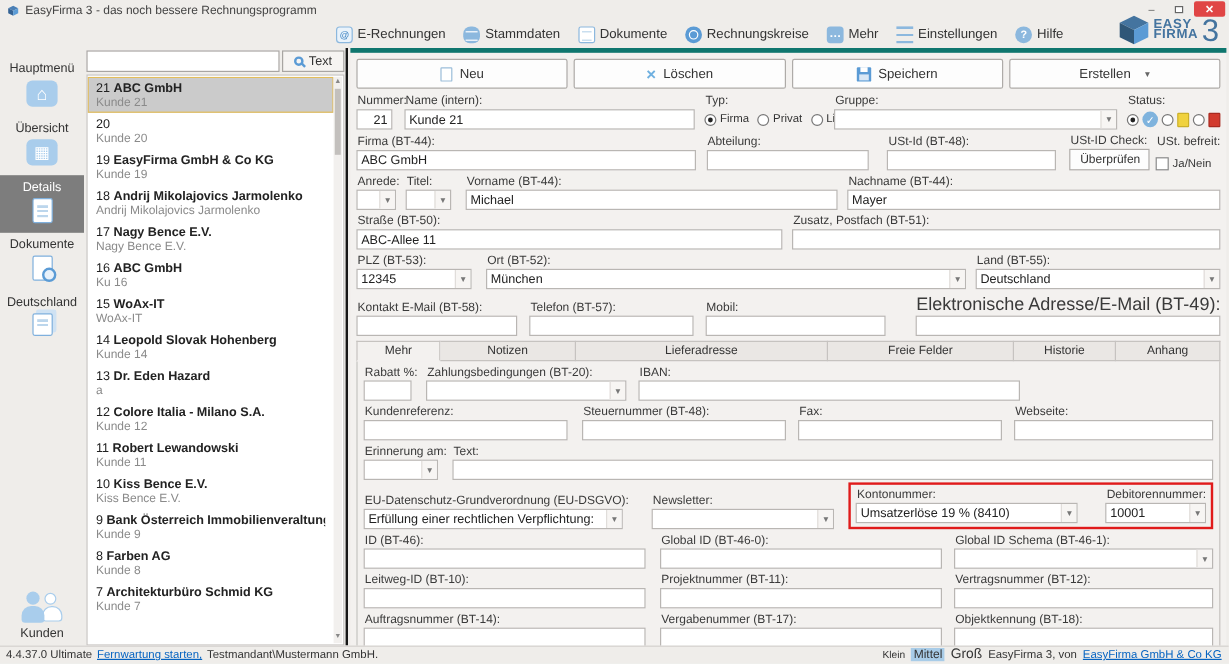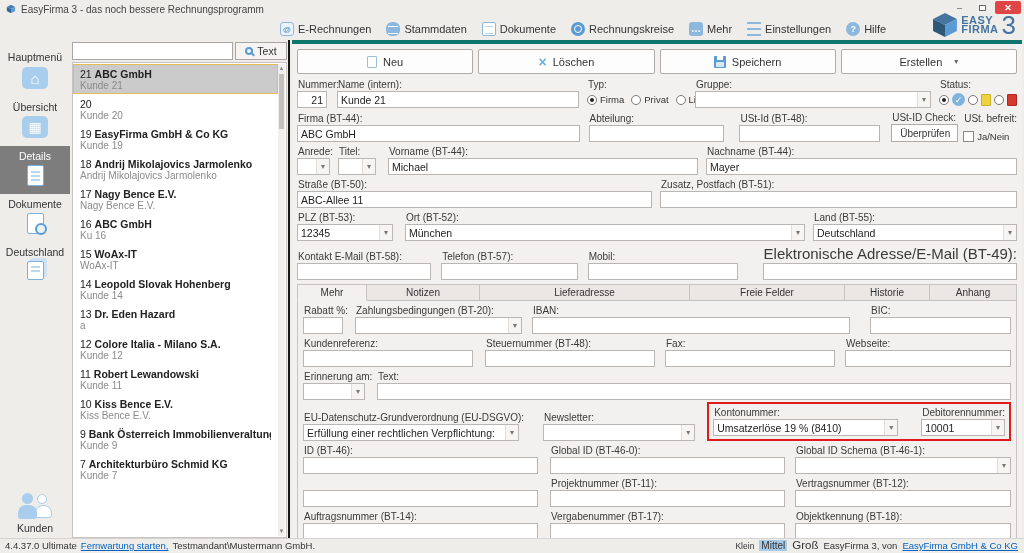--- a/index.html
+++ b/index.html
@@ -300,20 +300,24 @@
         <div class="citem">
           <div class="cname"><span>10</span> <b>Kiss Bence E.V.</b></div>
           <div class="csub">Kiss Bence E.V.</div>
         </div>
 
         <div class="citem">
           <div class="cname"><span>9</span> <b>Bank Österreich Immobilienveraltung GmbH</b></div>
           <div class="csub">Kunde 9</div>
         </div>
 
+        <div class="citem">
+          <div class="cname"><span>8</span> <b>Farben AG</b></div>
+          <div class="csub">Kunde 8</div>
+        </div>
 
         <div class="citem">
           <div class="cname"><span>7</span> <b>Architekturbüro Schmid KG</b></div>
           <div class="csub">Kunde 7</div>
         </div>
 
       </div>
     <div class="vscroll">
       <div class="varr" style="top:0">▲</div>
       <div class="thumb"></div>
@@ -510,24 +514,20 @@
         <div class="flabel">Zahlungsbedingungen (BT-20):</div>
         <div class="select">
             <span class="selval"></span>
             <span class="selarr">▾</span>
           </div>
       </div>
       <div class="fld" style="width:318px; margin-right:20px">
         <div class="flabel">IBAN:</div>
         <input class="finput" value="" style="">
       </div>
-      <div class="fld" style="flex:1">
-        <div class="flabel">BIC:</div>
-        <input class="finput" value="" style="">
-      </div>
     </div>
 
     <div class="frow">
       <div class="fld" style="width:170px; margin-right:12px">
         <div class="flabel">Kundenreferenz:</div>
         <input class="finput" value="" style="">
       </div>
       <div class="fld" style="width:170px; margin-right:10px">
         <div class="flabel">Steuernummer (BT-48):</div>
         <input class="finput" value="" style="">
@@ -602,20 +602,21 @@
         <div class="flabel">Global ID Schema (BT-46-1):</div>
         <div class="select">
             <span class="selval"></span>
             <span class="selarr">▾</span>
           </div>
       </div>
     </div>
 
     <div class="frow">
       <div class="fld" style="width:235px; margin-right:12px">
+        <div class="flabel">Leitweg-ID (BT-10):</div>
         <input class="finput" value="" style="">
       </div>
       <div class="fld" style="width:235px; margin-right:10px">
         <div class="flabel">Projektnummer (BT-11):</div>
         <input class="finput" value="" style="">
       </div>
       <div class="fld" style="flex:1">
         <div class="flabel">Vertragsnummer (BT-12):</div>
         <input class="finput" value="" style="">
       </div>

